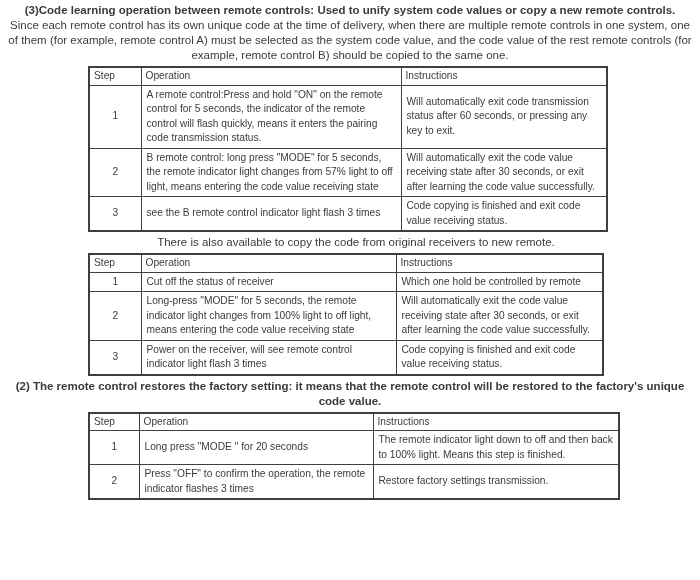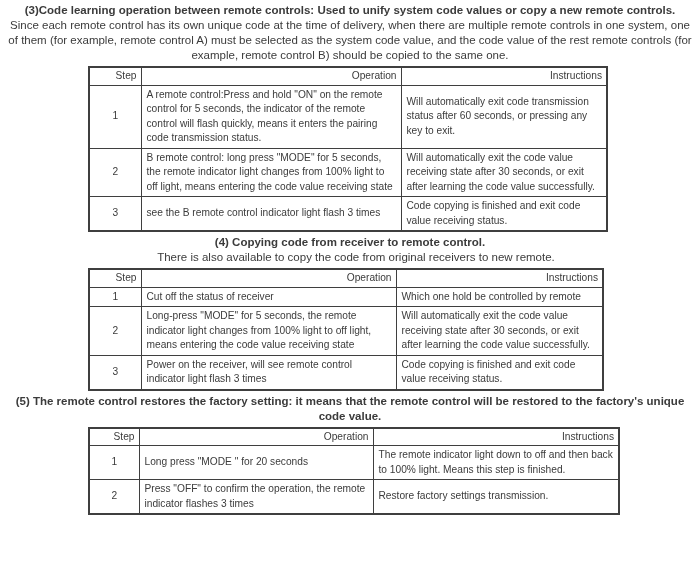--- a/index.html
+++ b/index.html
@@ -31,21 +31,21 @@
     border: 1px solid #3f3f3f;
     font-size: 10.2px;
     line-height: 14.5px;
     font-weight: normal;
     color: #3b3b3b;
     vertical-align: middle;
     padding: 2px 5px;
     overflow: hidden;
   }
   table.steps th {
-    text-align: right;
+    text-align: left;
     padding: 1px 4px;
   }
   table.steps td.step-col { text-align: center; }
   table.steps td.op-col, table.steps td.ins-col { text-align: left; }
 </style>
 </head>
 <body>
 
 <div class="page">
 
@@ -66,32 +66,31 @@
       </tr>
     </thead>
     <tbody>
       <tr>
         <td class="step-col">1</td>
         <td class="op-col">A remote control:Press and hold "ON" on the remote control for 5 seconds, the indicator of the remote control will flash quickly, means it enters the pairing code transmission status.</td>
         <td class="ins-col">Will automatically exit code transmission status after 60 seconds, or pressing any key to exit.</td>
       </tr>
       <tr>
         <td class="step-col">2</td>
-        <td class="op-col">B remote control: long press "MODE" for 5 seconds, the remote indicator light changes from 100% light to off light, means entering the code value receiving state</td>
+        <td class="op-col">B remote control: long press "MODE" for 5 seconds, the remote indicator light changes from 57% light to off light, means entering the code value receiving state</td>
         <td class="ins-col">Will automatically exit the code value receiving state after 30 seconds, or exit after learning the code value successfully.</td>
       </tr>
       <tr>
         <td class="step-col">3</td>
         <td class="op-col">see the B remote control indicator light flash 3 times</td>
         <td class="ins-col">Code copying is finished and exit code value receiving status.</td>
       </tr>
     </tbody>
   </table>
 
-  <p class="bold">(4) Copying code from receiver to remote control.</p>
   <p class="indent-sm">There is also available to copy the code from original receivers to new remote.</p>
 
   <table class="steps">
     <colgroup>
         <col style="width:52px">
         <col style="width:255px">
         <col style="width:207px">
       </colgroup>
     <thead>
       <tr>
@@ -113,21 +112,21 @@
       </tr>
       <tr>
         <td class="step-col">3</td>
         <td class="op-col">Power on the receiver, will see remote control indicator light flash 3 times</td>
         <td class="ins-col">Code copying is finished and exit code value receiving status.</td>
       </tr>
     </tbody>
   </table>
 
 
-  <p class="bold">(5) The remote control restores the factory setting: it means that the remote control will be restored to the factory's unique code value.</p>
+  <p class="bold">(2) The remote control restores the factory setting: it means that the remote control will be restored to the factory's unique code value.</p>
 
   <table class="steps">
     <colgroup>
         <col style="width:50px">
         <col style="width:234px">
         <col style="width:246px">
       </colgroup>
     <thead>
       <tr>
         <th>Step</th>

